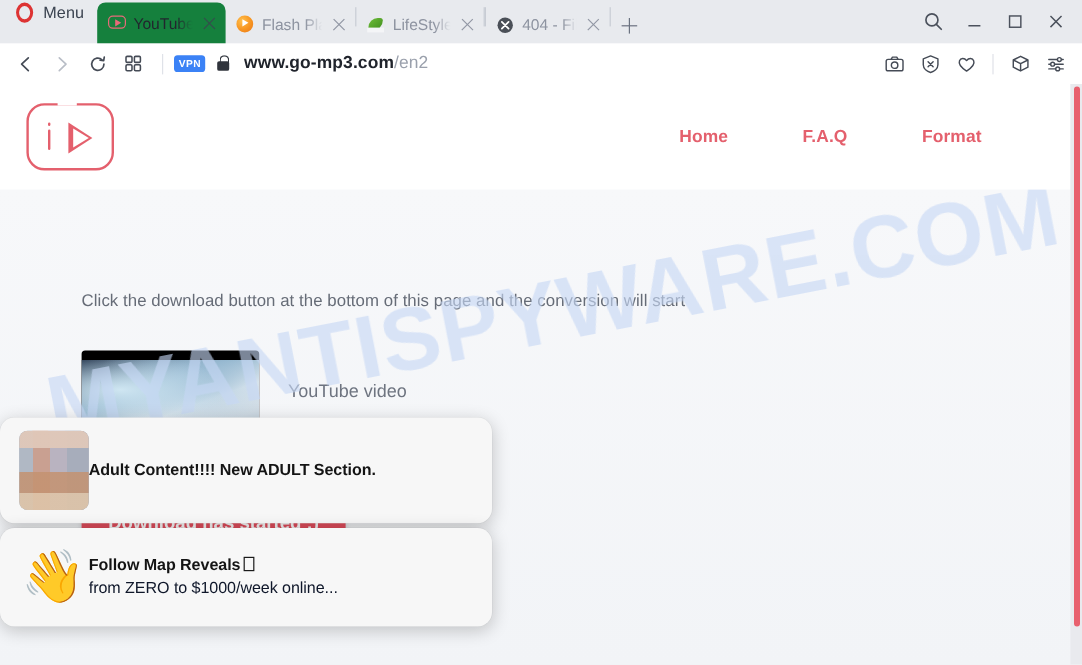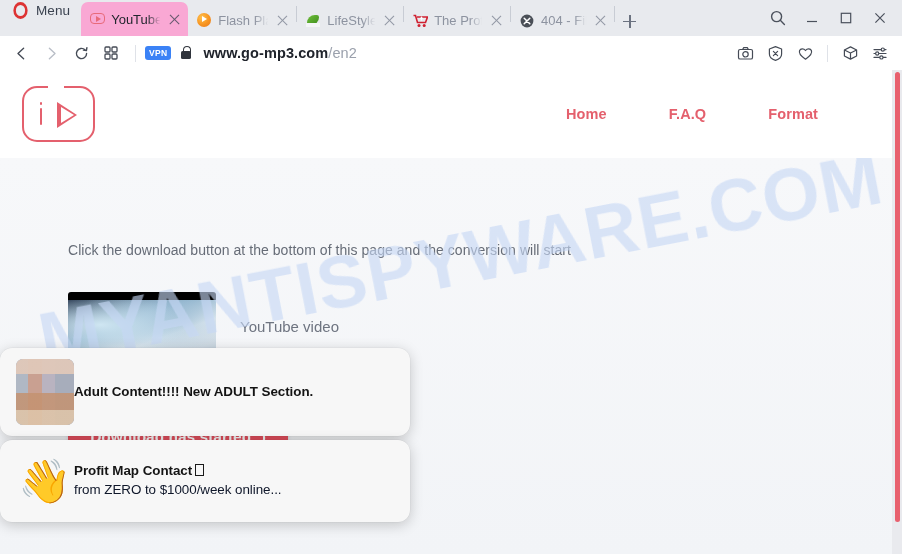--- a/index.html
+++ b/index.html
@@ -41,21 +41,21 @@
     gap: 5px;
     padding: 0 6px 0 9px;
     font-size: 13px;
     color: #8d93a0;
     border-radius: 7px 7px 0 0;
     position: relative;
     cursor: pointer;
     max-width: 108px;
     min-width: 96px;
   }
-  .tab.active { background: #f9a8d4; color: #22262e; height: 34px; align-items: center; }
+  .tab.active { background: #15803d; color: #22262e; height: 34px; align-items: center; }
   .tab .tab-title {
     flex: 1 1 auto;
     white-space: nowrap; overflow: hidden;
     -webkit-mask-image: linear-gradient(to right, #000 70%, transparent 97%);
     mask-image: linear-gradient(to right, #000 70%, transparent 97%);
   }
   .tab-close {
     width: 15px; height: 15px; flex: 0 0 15px;
     position: relative; opacity: .78; cursor: pointer;
   }
@@ -319,32 +319,20 @@
       <div class="tab">
         <div class="favicon">
             <div class="fav-leaf"></div>
           </div>
         <div class="tab-title">LifeStyle</div>
         <div class="tab-close"></div>
       </div>
 
       <div class="tab-sep"></div>
 
-      <div class="tab">
-        <div class="favicon fav-cart">
-          <svg width="15" height="14" viewBox="0 0 15 14">
-              <path d="M0.5 1.5h2l2 7h8l2-5.5H4" fill="none" stroke="#d02030" stroke-width="1.6"></path>
-              <circle cx="6" cy="11.6" r="1.5" fill="#d02030"></circle>
-              <circle cx="11.2" cy="11.6" r="1.5" fill="#d02030"></circle>
-              <path d="M8.5 2.6v4M7 4.2h3" stroke="#fff" stroke-width="1"></path>
-            </svg>
-        </div>
-        <div class="tab-title">The Prof</div>
-        <div class="tab-close"></div>
-      </div>
 
       <div class="tab-sep"></div>
 
       <div class="tab">
         <div class="favicon fav-404">
           <svg width="14" height="14" viewBox="0 0 14 14">
               <circle cx="7" cy="7" r="6.4" fill="#4a4f57"></circle>
               <path d="M4.2 4.2 L9.8 9.8 M9.8 4.2 L4.2 9.8" stroke="#fff" stroke-width="1.5" stroke-linecap="round"></path>
             </svg>
         </div>
@@ -500,18 +488,18 @@
         <div class="px"></div>
       </div>
     <div class="notif-text">
       <div class="notif-title">Adult Content!!!! New ADULT Section.</div>
     </div>
   </div>
 
   <div class="notif" id="notif-2">
     <div class="notif-emoji">👋</div>
     <div class="notif-text">
-      <div class="notif-title"><span>Profit Map Contact</span><span class="tofu"></span></div>
+      <div class="notif-title"><span>Follow Map Reveals</span><span class="tofu"></span></div>
       <div class="notif-body">from ZERO to $1000/week online...</div>
     </div>
   </div>
 
 </div>
 
 </body></html>

